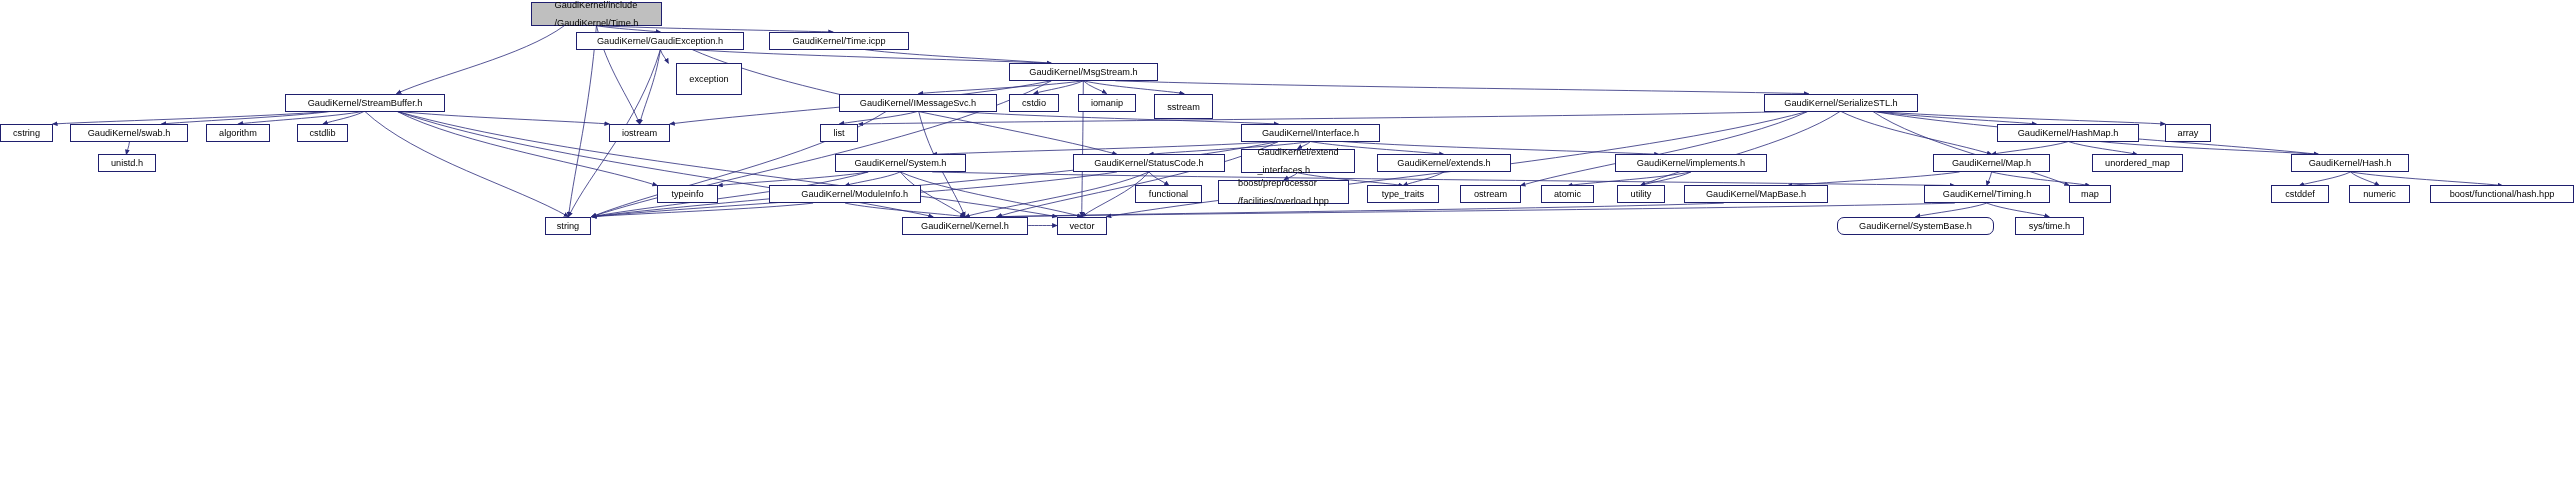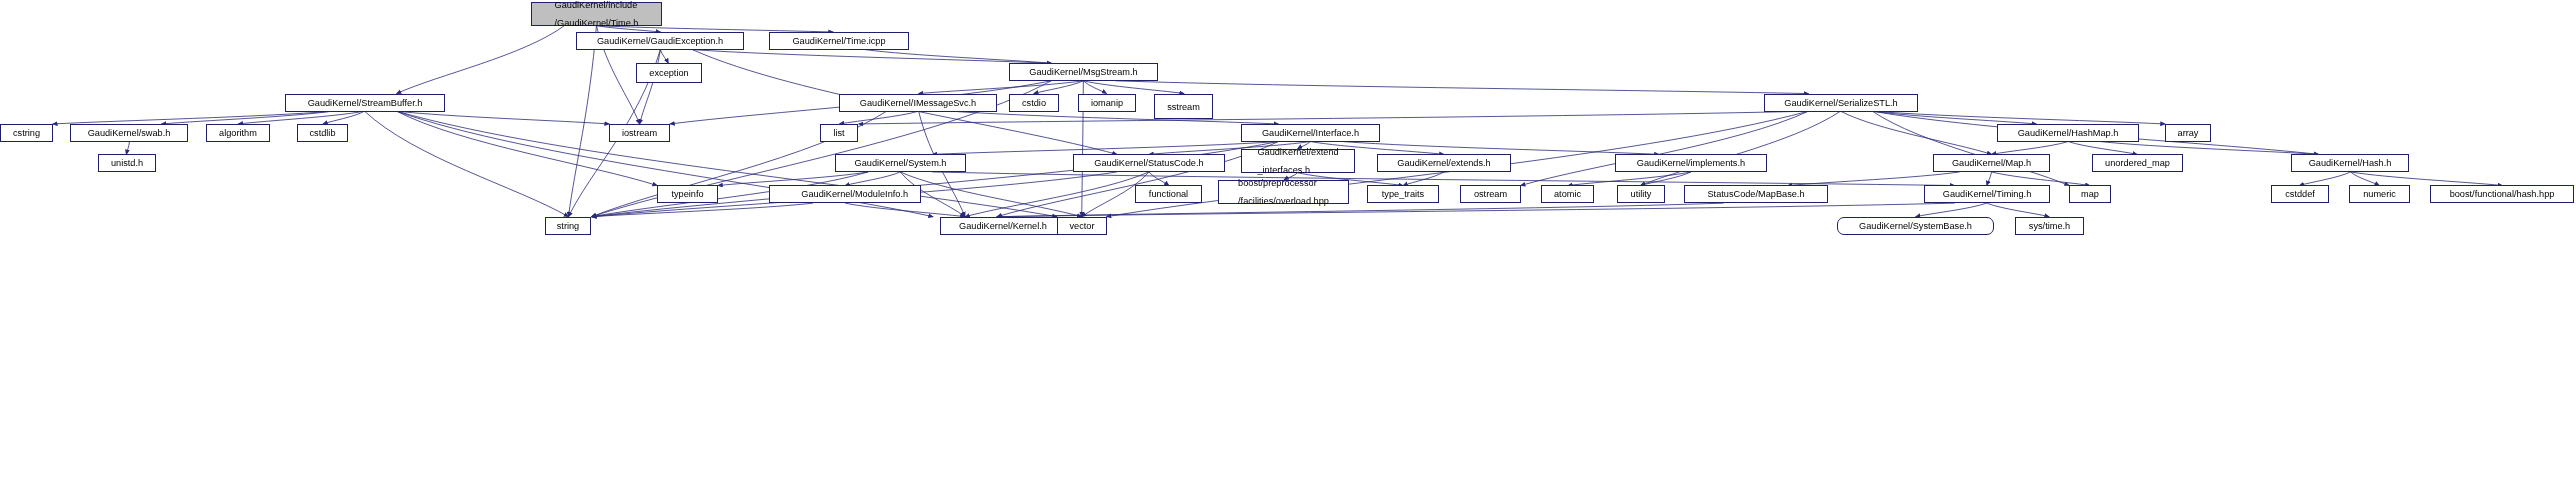--- a/index.html
+++ b/index.html
@@ -130,21 +130,21 @@
       <path d="M2156,254 C1928.75,261.65 1474.25,266.24 1247,271" fill="none" stroke="#2a2a7a" stroke-width="1" marker-end="url(#arrow)"></path>
       <path d="M2485,254 C2462.75,261.65 2418.25,266.24 2396,271" fill="none" stroke="#2a2a7a" stroke-width="1" marker-end="url(#arrow)"></path>
       <path d="M2485,254 C2504.5,261.65 2543.5,266.24 2563,271" fill="none" stroke="#2a2a7a" stroke-width="1" marker-end="url(#arrow)"></path>
       <path d="M2445,254 C2145.5,261.65 1546.5,266.24 1247,271" fill="none" stroke="#2a2a7a" stroke-width="1" marker-end="url(#arrow)"></path>
       <path d="M1286,282 C1295,282 1313,282 1322,282" fill="none" stroke="#2a2a7a" stroke-width="1" marker-end="url(#arrow)"></path>
     </svg>
 <div class="node root" style="left: 531px; top: 1.6px; width: 131px; height: 24px;">GaudiKernel/include
 /GaudiKernel/Time.h</div>
     <div class="node" style="left: 576px; top: 32px; width: 168px; height: 17.6px;">GaudiKernel/GaudiException.h</div>
     <div class="node" style="left: 769px; top: 32px; width: 140px; height: 17.6px;">GaudiKernel/Time.icpp</div>
-    <div class="node" style="left: 636px; top: 63px; width: 66px; height: 20px;">exception</div>
+    <div class="node" style="left: 676px; top: 63px; width: 66px; height: 32px;">exception</div>
     <div class="node" style="left: 1009px; top: 63px; width: 149px; height: 17.6px;">GaudiKernel/MsgStream.h</div>
     <div class="node" style="left: 285px; top: 94px; width: 160px; height: 17.6px;">GaudiKernel/StreamBuffer.h</div>
     <div class="node" style="left: 839px; top: 94px; width: 158px; height: 17.6px;">GaudiKernel/IMessageSvc.h</div>
     <div class="node" style="left: 1009px; top: 94px; width: 50px; height: 17.6px;">cstdio</div>
     <div class="node" style="left: 1078px; top: 94px; width: 58px; height: 17.6px;">iomanip</div>
     <div class="node" style="left: 1154px; top: 94px; width: 59px; height: 25px;">sstream</div>
     <div class="node" style="left: 1764px; top: 94px; width: 154px; height: 17.6px;">GaudiKernel/SerializeSTL.h</div>
     <div class="node" style="left: 0px; top: 124px; width: 53px; height: 17.6px;">cstring</div>
     <div class="node" style="left: 70px; top: 124px; width: 118px; height: 17.6px;">GaudiKernel/swab.h</div>
     <div class="node" style="left: 206px; top: 124px; width: 64px; height: 17.6px;">algorithm</div>
@@ -166,25 +166,25 @@
     <div class="node" style="left: 2291px; top: 154px; width: 118px; height: 17.6px;">GaudiKernel/Hash.h</div>
     <div class="node" style="left: 657px; top: 185px; width: 61px; height: 17.6px;">typeinfo</div>
     <div class="node" style="left: 769px; top: 185px; width: 152px; height: 17.6px; padding-left: 21px;">GaudiKernel/ModuleInfo.h</div>
     <div class="node" style="left: 1135px; top: 185px; width: 67px; height: 17.6px;">functional</div>
     <div class="node" style="left: 1218px; top: 180px; width: 131px; height: 24px;">boost/preprocessor
 /facilities/overload.hpp</div>
     <div class="node" style="left: 1367px; top: 185px; width: 72px; height: 17.6px;">type_traits</div>
     <div class="node" style="left: 1460px; top: 185px; width: 61px; height: 17.6px;">ostream</div>
     <div class="node" style="left: 1541px; top: 185px; width: 53px; height: 17.6px;">atomic</div>
     <div class="node" style="left: 1617px; top: 185px; width: 48px; height: 17.6px;">utility</div>
-    <div class="node" style="left: 1684px; top: 185px; width: 144px; height: 17.6px;">StatusCode/MapBase.h</div>
+    <div class="node" style="left: 1684px; top: 185px; width: 144px; height: 17.6px;">GaudiKernel/MapBase.h</div>
     <div class="node" style="left: 1924px; top: 185px; width: 126px; height: 17.6px;">GaudiKernel/Timing.h</div>
     <div class="node" style="left: 2069px; top: 185px; width: 42px; height: 17.6px;">map</div>
     <div class="node" style="left: 2271px; top: 185px; width: 58px; height: 17.6px;">cstddef</div>
     <div class="node" style="left: 2349px; top: 185px; width: 61px; height: 17.6px;">numeric</div>
     <div class="node" style="left: 2430px; top: 185px; width: 144px; height: 17.6px;">boost/functional/hash.hpp</div>
     <div class="node" style="left: 545px; top: 217px; width: 46px; height: 17.6px;">string</div>
-    <div class="node" style="left: 940px; top: 217px; width: 126px; height: 17.6px;">GaudiKernel/Kernel.h</div>
+    <div class="node" style="left: 902px; top: 217px; width: 126px; height: 17.6px;">GaudiKernel/Kernel.h</div>
     <div class="node" style="left: 1057px; top: 217px; width: 50px; height: 17.6px;">vector</div>
     <div class="node" style="left: 1837px; top: 217px; width: 157px; height: 17.6px; border-radius: 7px;">GaudiKernel/SystemBase.h</div>
     <div class="node" style="left: 2015px; top: 217px; width: 69px; height: 17.6px;">sys/time.h</div>
   </div>
 
 
 </body></html>

